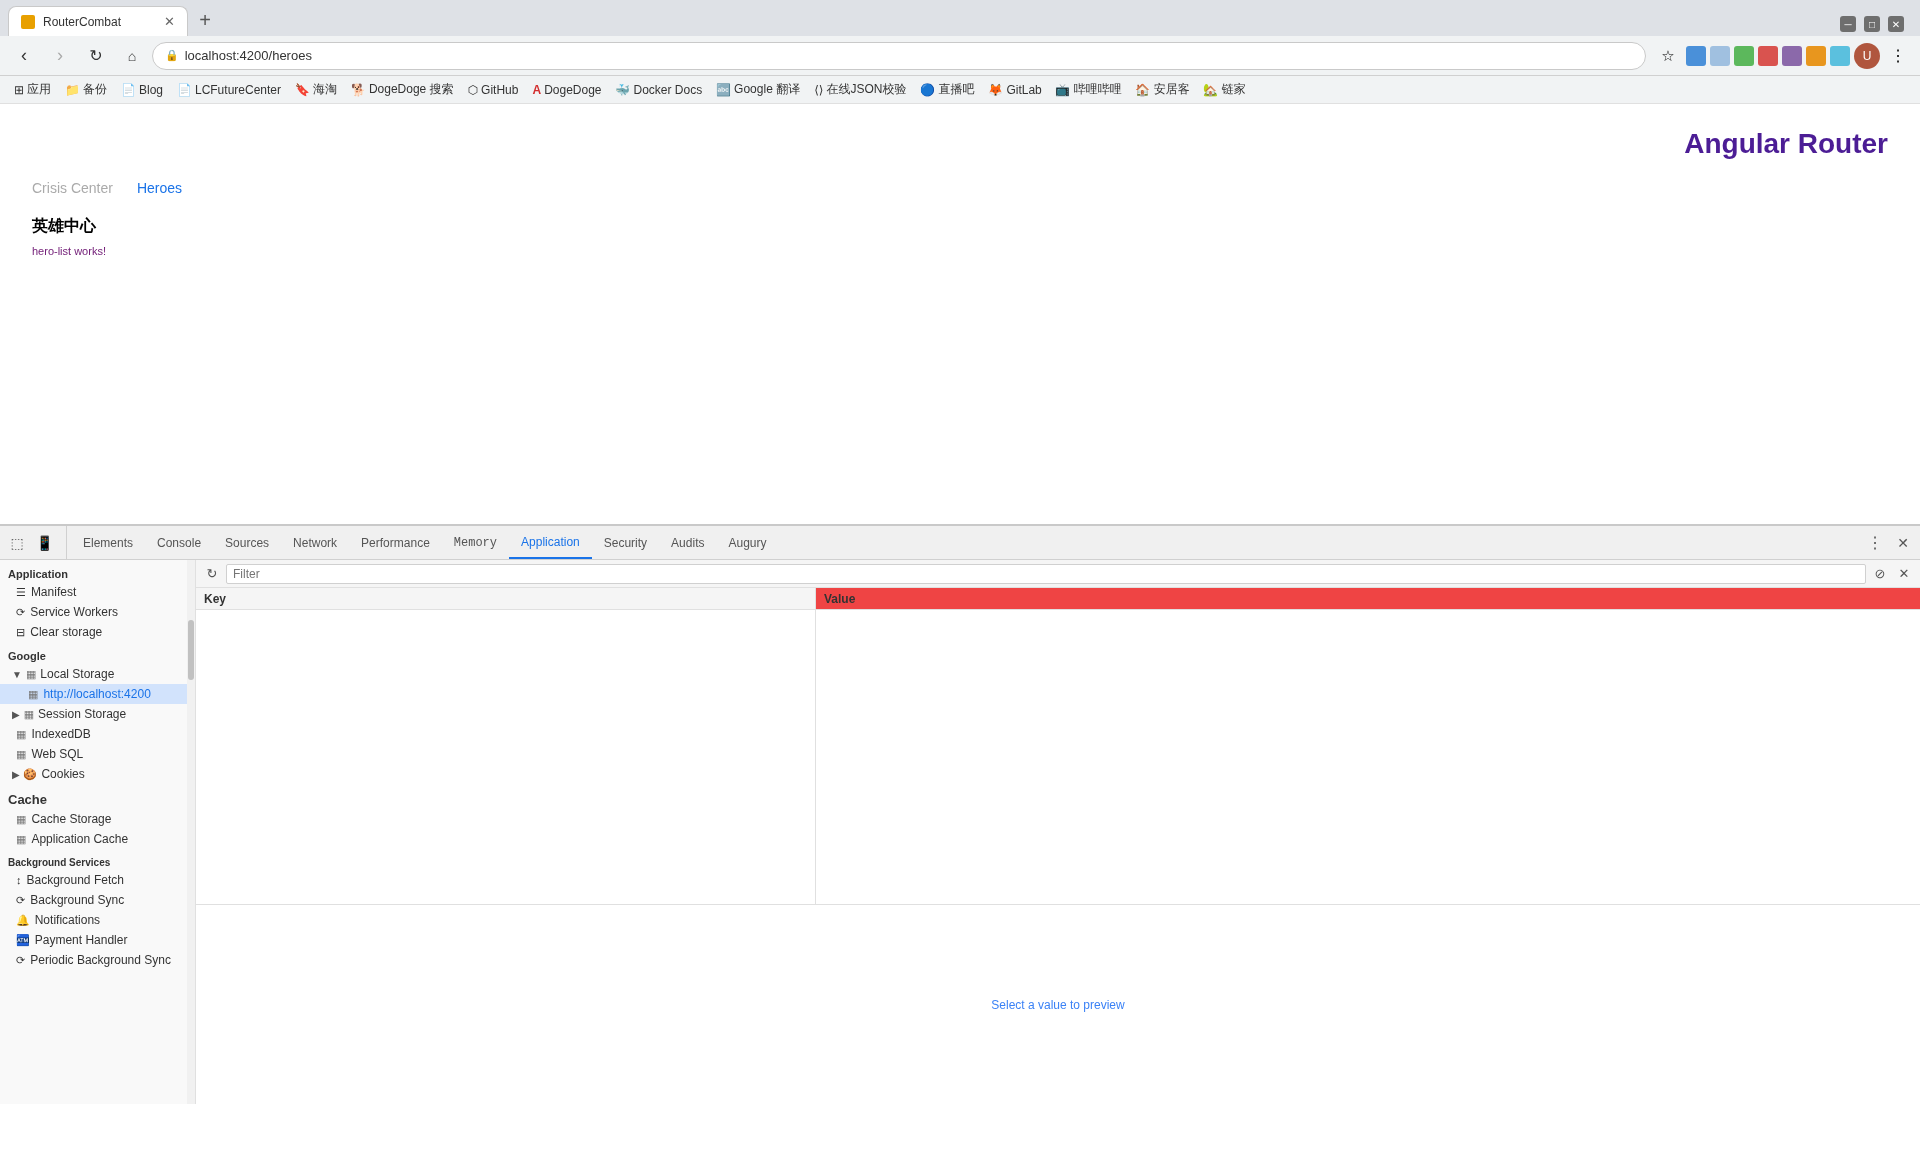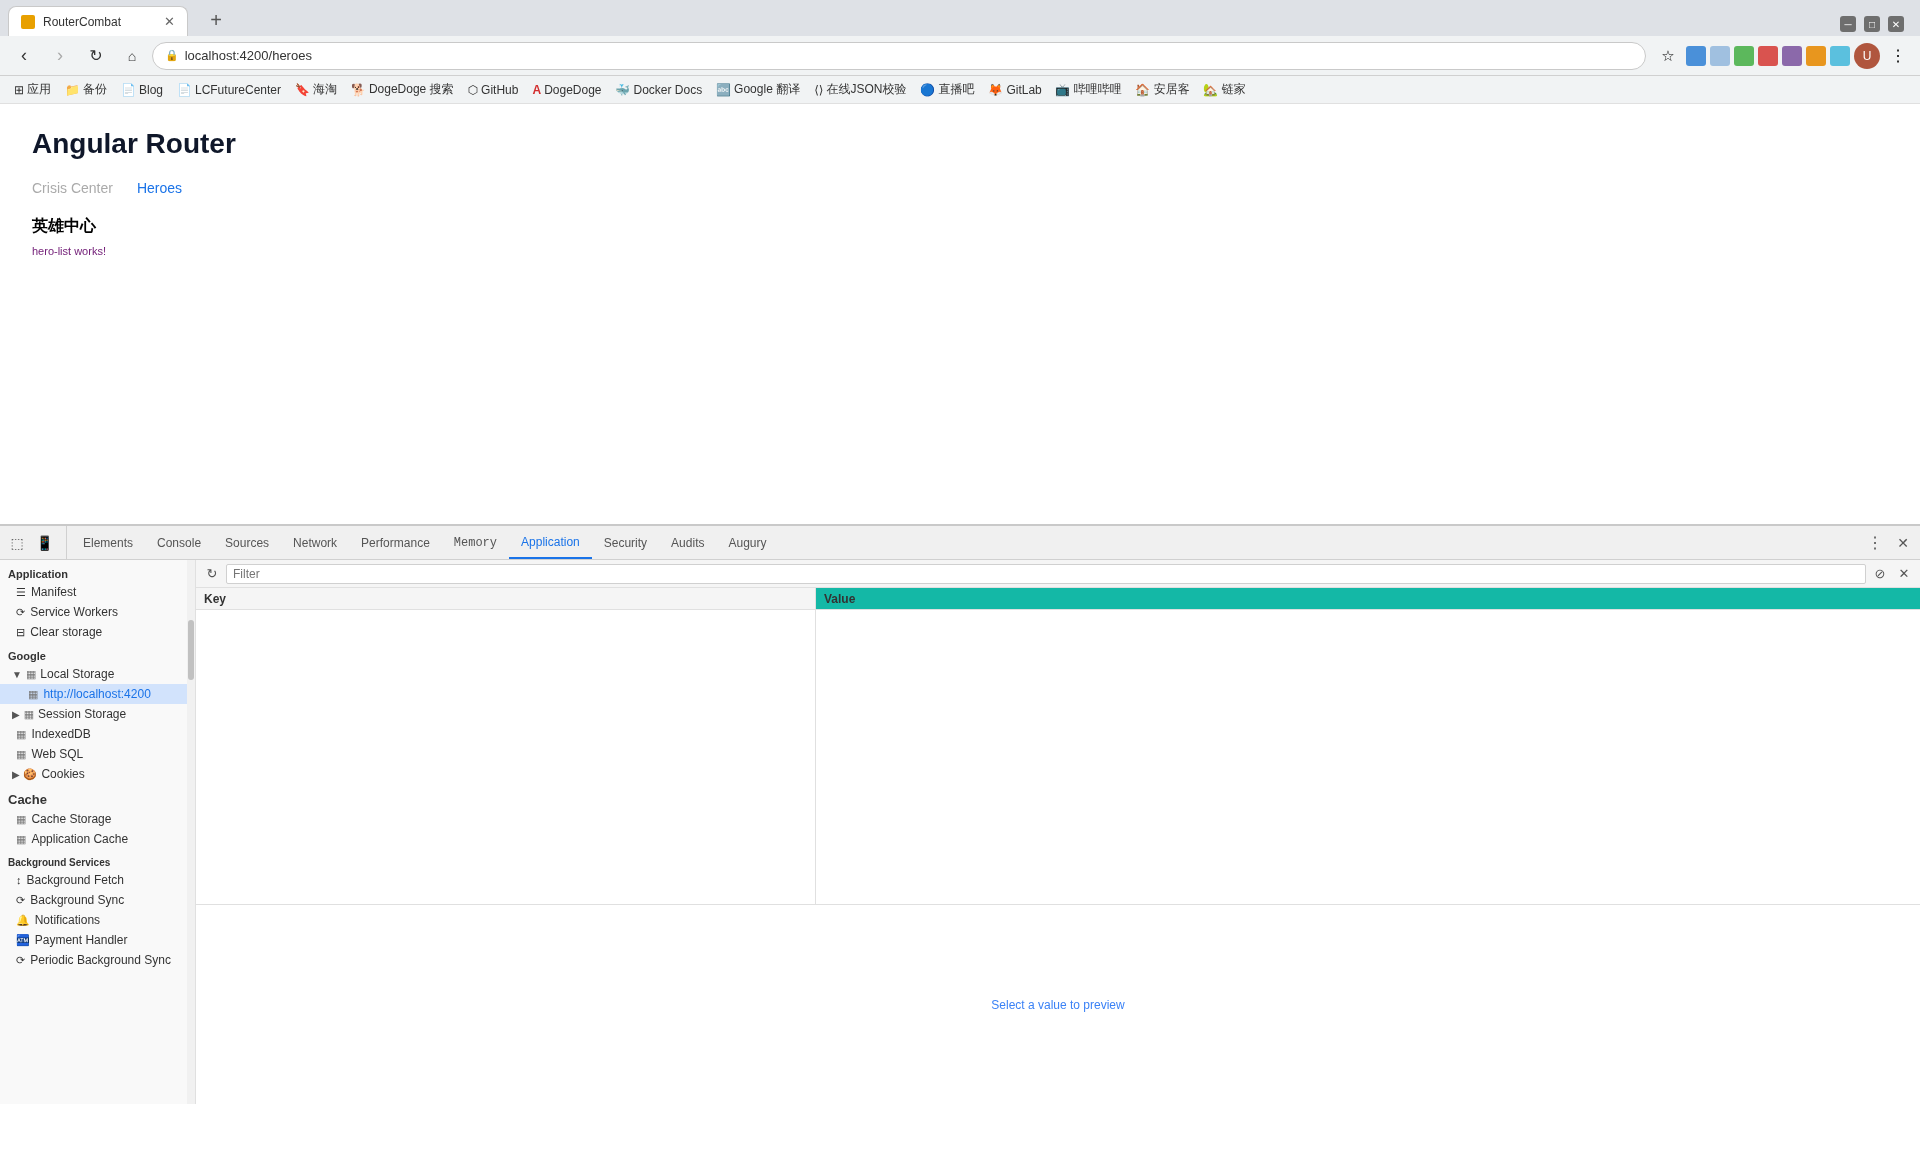--- a/index.html
+++ b/index.html
@@ -10,21 +10,21 @@
     ::-webkit-scrollbar-track { background: #f1f1f1; }
     ::-webkit-scrollbar-thumb { background: #c1c1c1; border-radius: 3px; }
   </style>
 </head>
 <body>
 
 <div style="width:1920px;height:1160px;display:flex;flex-direction:column;">
 
   <div style="height:36px;background:#dee1e6;display:flex;align-items:flex-end;padding:0 8px;">
 
-    <div style="display:flex;align-items:flex-end;gap:14px;flex:1;">
+    <div style="display:flex;align-items:flex-end;gap:3px;flex:1;">
       <div style="height:30px;background:#fff;border-radius:8px 8px 0 0;display:flex;align-items:center;padding:0 12px;font-size:12px;color:#333;min-width:180px;max-width:240px;gap:8px;border:1px solid #c9c9c9;border-bottom:none;">
         <span style="width:14px;height:14px;background:#e8a000;border-radius:2px;display:inline-block;"></span>
         <span style="flex:1;font-size:12px;">RouterCombat</span>
         <span style="font-size:13px;color:#666;cursor:pointer;">✕</span>
       </div>
       <div style="width:28px;height:28px;display:flex;align-items:center;justify-content:center;color:#555;font-size:20px;cursor:pointer;margin-bottom:2px;">+</div>
     </div>
 
     <div style="display:flex;gap:8px;align-items:center;margin-bottom:4px;padding-right:8px;">
       <div style="width:16px;height:16px;background:#6e6e6e;border-radius:3px;display:flex;align-items:center;justify-content:center;color:white;font-size:10px;cursor:pointer;">─</div>
@@ -119,21 +119,21 @@
       <span>🏠</span>
       <span>安居客</span>
     </div>
     <div style="display:flex;align-items:center;gap:3px;padding:2px 6px;border-radius:4px;cursor:pointer;font-size:12px;color:#333;">
       <span>🏡</span>
       <span>链家</span>
     </div>
   </div>
 
   <div style="flex:1;max-height:420px;background:#fff;padding:24px 32px;overflow:hidden;">
-    <h1 style="font-size:28px;font-weight:bold;color:#0f172a;margin-bottom:20px;">Angular Router</h1>
+    <h1 style="font-size:28px;font-weight:bold;color:#4c1d95;margin-bottom:20px;text-align:right;">Angular Router</h1>
     <nav style="display:flex;gap:24px;margin-bottom:20px;">
       <a style="font-size:14px;color:#aaa;text-decoration:none;cursor:pointer;">Crisis Center</a>
       <a style="font-size:14px;color:#1a73e8;text-decoration:none;cursor:pointer;font-weight:500;">Heroes</a>
     </nav>
     <h2 style="font-size:16px;font-weight:bold;margin-bottom:8px;">英雄中心</h2>
     <p style="font-size:11px;color:#701a75;">hero-list works!</p>
   </div>
 
   <div style="height:580px;background:#fff;display:flex;flex-direction:column;border-top:2px solid #c9c9c9;">
 
@@ -261,21 +261,21 @@
           <div style="flex:0 0 calc(100% - 200px);display:flex;overflow:hidden;">
 
             <div style="width:620px;min-width:620px;border-right:1px solid #e0e0e0;display:flex;flex-direction:column;">
               <div style="height:22px;background:#f5f5f5;border-bottom:1px solid #e0e0e0;display:flex;align-items:center;padding:0 8px;font-size:12px;font-weight:600;color:#333;">
                 <span>Key</span>
               </div>
               <div style="flex:1;background:#fff;"></div>
             </div>
 
             <div style="flex:1;display:flex;flex-direction:column;">
-              <div style="height:22px;background:#14b8a6;border-bottom:1px solid #e0e0e0;display:flex;align-items:center;padding:0 8px;font-size:12px;font-weight:600;color:#333;">
+              <div style="height:22px;background:#ef4444;border-bottom:1px solid #e0e0e0;display:flex;align-items:center;padding:0 8px;font-size:12px;font-weight:600;color:#333;">
                 <span>Value</span>
               </div>
               <div style="flex:1;background:#fff;"></div>
             </div>
           </div>
 
           <div style="height:1px;background:#e0e0e0;cursor:ns-resize;"></div>
 
           <div style="height:200px;display:flex;align-items:center;justify-content:center;background:#fff;">
             <span style="color:#3b82f6;font-size:12px;">Select a value to preview</span>

